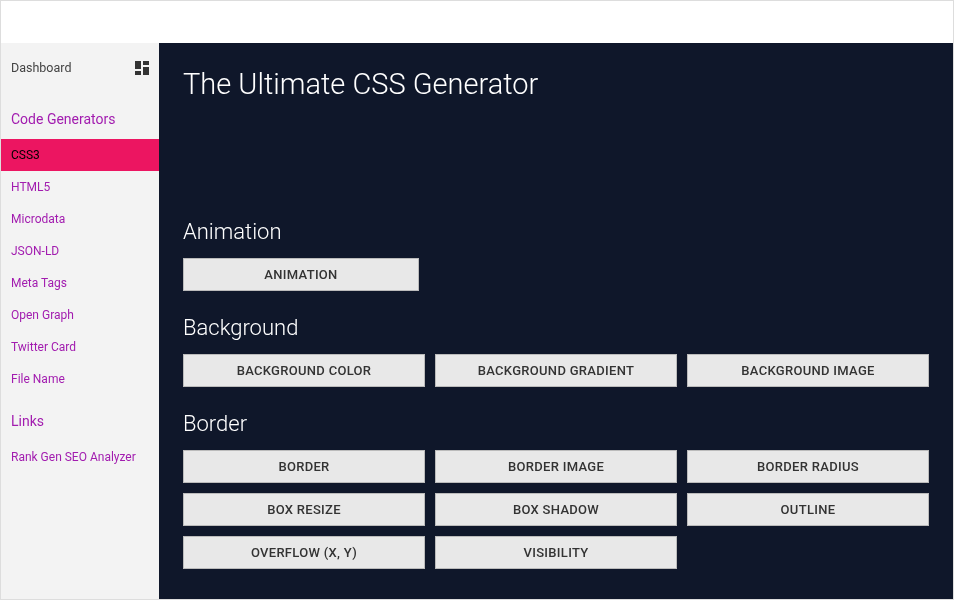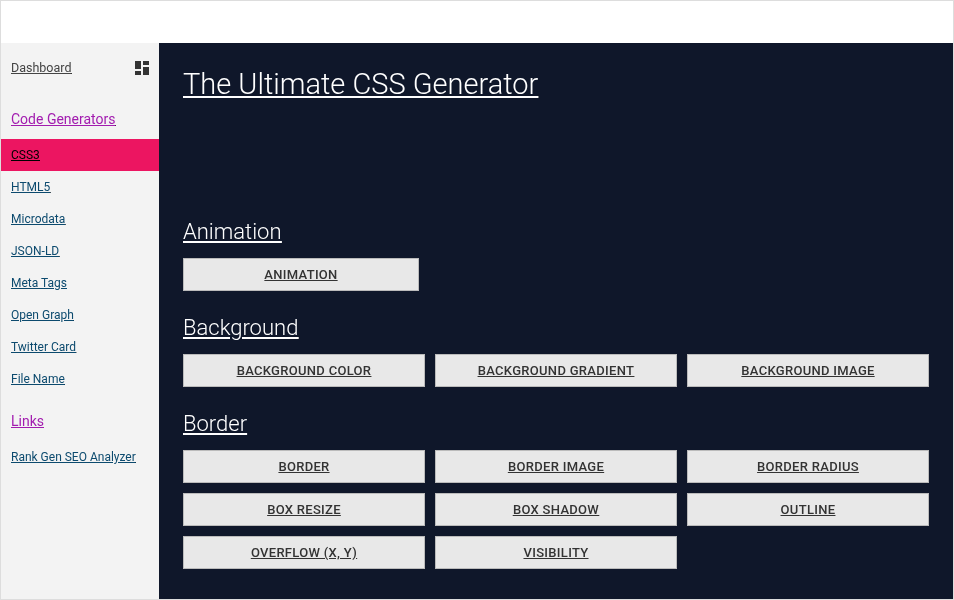--- a/index.html
+++ b/index.html
@@ -1,20 +1,19 @@
 <!DOCTYPE html>
 <html><head>
   <meta charset="utf-8">
   <style>
     * {
       margin: 0;
       padding: 0;
       box-sizing: border-box;
       font-family: -apple-system, BlinkMacSystemFont, "Segoe UI", Roboto, "Helvetica Neue", Arial, sans-serif;
-      text-decoration: underline;
     }
     body {
       width: 954px;
       height: 600px;
       background: #fff;
       overflow: hidden;
       border: 1px solid #ddd;
     }
     .topbar {
       height: 42px;
@@ -66,21 +65,21 @@
       height: 4px;
     }
     .side-header {
       padding: 18px 10px 12px 10px;
       font-size: 14px;
       color: #a21caf;
     }
     .side-link {
       padding: 9px 10px;
       font-size: 12px;
-      color: #0c4a6e;
+      color: #a21caf;
       cursor: pointer;
     }
     .side-link.active {
       background: #ec1561;
       color: #000000;
     }
     .main {
       flex: 1;
       background: #0f172a;
       padding: 24px 24px 0 24px;

